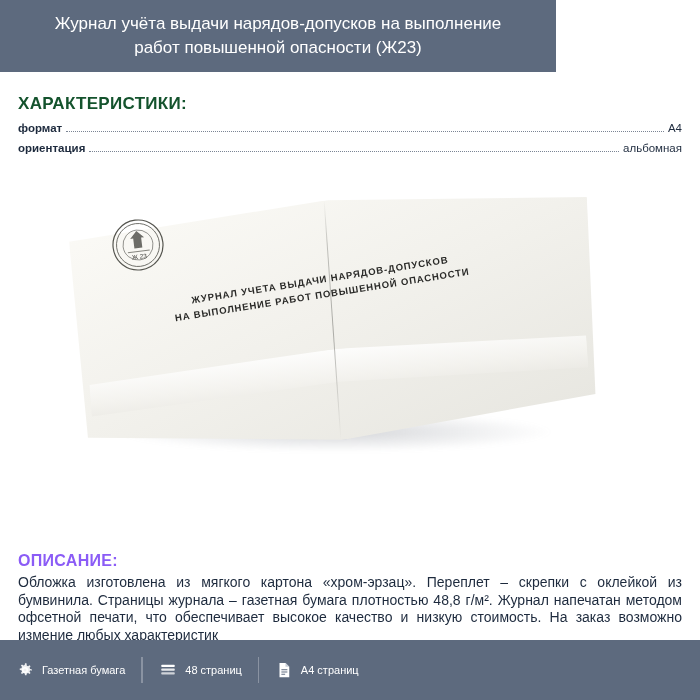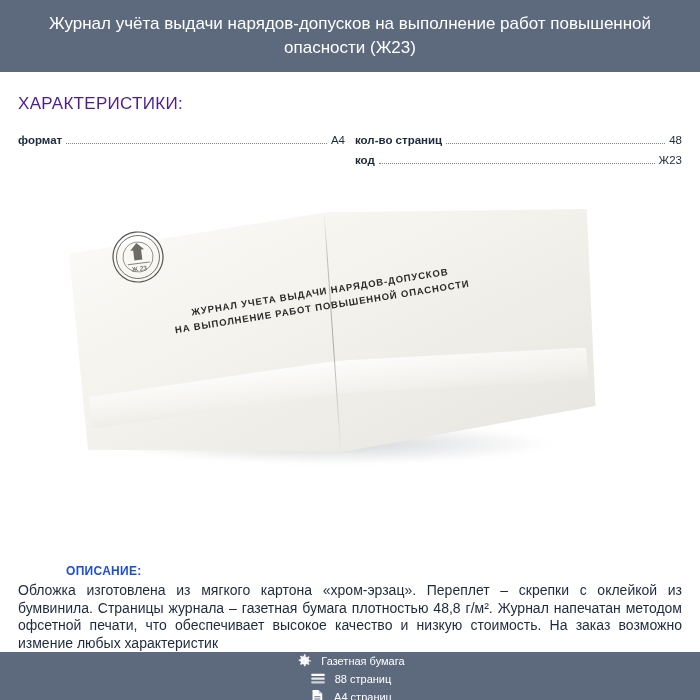--- a/index.html
+++ b/index.html
@@ -11,46 +11,46 @@
     width: 700px;
     height: 700px;
     background: #ffffff;
     font-family: "Liberation Sans", sans-serif;
     overflow: hidden;
     position: relative;
   }
 
   
   .header {
-    width: 700px;
+    width: 556px;
     height: 72px;
     background: #5d6a7e;
     display: flex;
     align-items: center;
     justify-content: center;
     padding: 0 36px;
   }
   .header-title {
     color: #ffffff;
     font-size: 17px;
     line-height: 24px;
     text-align: center;
     font-weight: 400;
   }
 
   
   .chars {
     padding: 22px 18px 0 18px;
   }
   .chars-heading {
-    color: #4c1d95;
+    color: #14532d;
     font-size: 17px;
-    font-weight: normal;
+    font-weight: bold;
     letter-spacing: 0.3px;
-    margin-bottom: 20px;
+    margin-bottom: 8px;
   }
   .chars-cols {
     display: flex;
     gap: 10px;
   }
   .chars-col {
     flex: 1 1 0;
   }
   .char-row {
     display: flex;
@@ -158,45 +158,43 @@
     height: 54px;
     transform: rotate(-7deg);
   }
 
   
   .desc {
     padding: 0 18px;
     margin-top: 2px;
   }
   .desc-heading {
-    color: #1d4ed8;
-    font-size: 12px;
+    color: #8b5cf6;
+    font-size: 16px;
     font-weight: bold;
     letter-spacing: 0.3px;
     margin-bottom: 4px;
-    margin-left: 48px;
   }
   .desc-text {
     font-size: 14px;
     line-height: 17.5px;
     color: #1d2a3d;
     text-align: justify;
   }
 
   
   .footer {
     position: absolute;
     left: 0;
     bottom: 0;
     width: 700px;
-    height: 48px;
+    height: 60px;
     background: #5d6a7e;
     display: flex;
     align-items: center;
-    flex-direction: column;
   }
   .footer-item {
     display: flex;
     align-items: center;
     gap: 8px;
     padding: 0 16px;
     height: 42px;
     color: #ffffff;
     font-size: 11px;
     white-space: nowrap;
@@ -222,31 +220,24 @@
 
 <div class="chars">
   <div class="chars-heading">ХАРАКТЕРИСТИКИ:</div>
   <div class="chars-cols">
     <div class="chars-col">
       <div class="char-row">
         <span class="char-label">формат</span>
         <span class="char-dots"></span>
         <span class="char-value">А4</span>
       </div>
-    </div>
-    <div class="chars-col">
       <div class="char-row">
-        <span class="char-label">кол-во страниц</span>
+        <span class="char-label">ориентация</span>
         <span class="char-dots"></span>
-        <span class="char-value">48</span>
-      </div>
-      <div class="char-row">
-        <span class="char-label">код</span>
-        <span class="char-dots"></span>
-        <span class="char-value">Ж23</span>
+        <span class="char-value">альбомная</span>
       </div>
     </div>
   </div>
 </div>
 
 <div class="product-area">
   <div class="book-wrap">
     <div class="book-shadow"></div>
     <div class="cover">
       <div class="cover-face"></div>
@@ -295,21 +286,21 @@
   <div class="footer-sep"></div>
 
   <div class="footer-item">
     <span class="f-icon">
       <svg width="18" height="18" viewBox="0 0 24 24">
         <rect x="3" y="5" width="18" height="3" rx="1" fill="#ffffff"></rect>
         <rect x="3" y="10" width="18" height="3" rx="1" fill="#ffffff" opacity="0.85"></rect>
         <rect x="3" y="15" width="18" height="3" rx="1" fill="#ffffff" opacity="0.7"></rect>
       </svg>
     </span>
-    <span>88 страниц</span>
+    <span>48 страниц</span>
   </div>
 
   <div class="footer-sep"></div>
 
   <div class="footer-item">
     <span class="f-icon">
       <svg width="18" height="18" viewBox="0 0 24 24">
         <path d="M6 2.5h8l5 5v14H6z" fill="#ffffff"></path>
         <path d="M14 2.5v5h5z" fill="#c8cfd9"></path>
         <rect x="8.5" y="11" width="8" height="1.3" fill="#5d6a7e"></rect>

